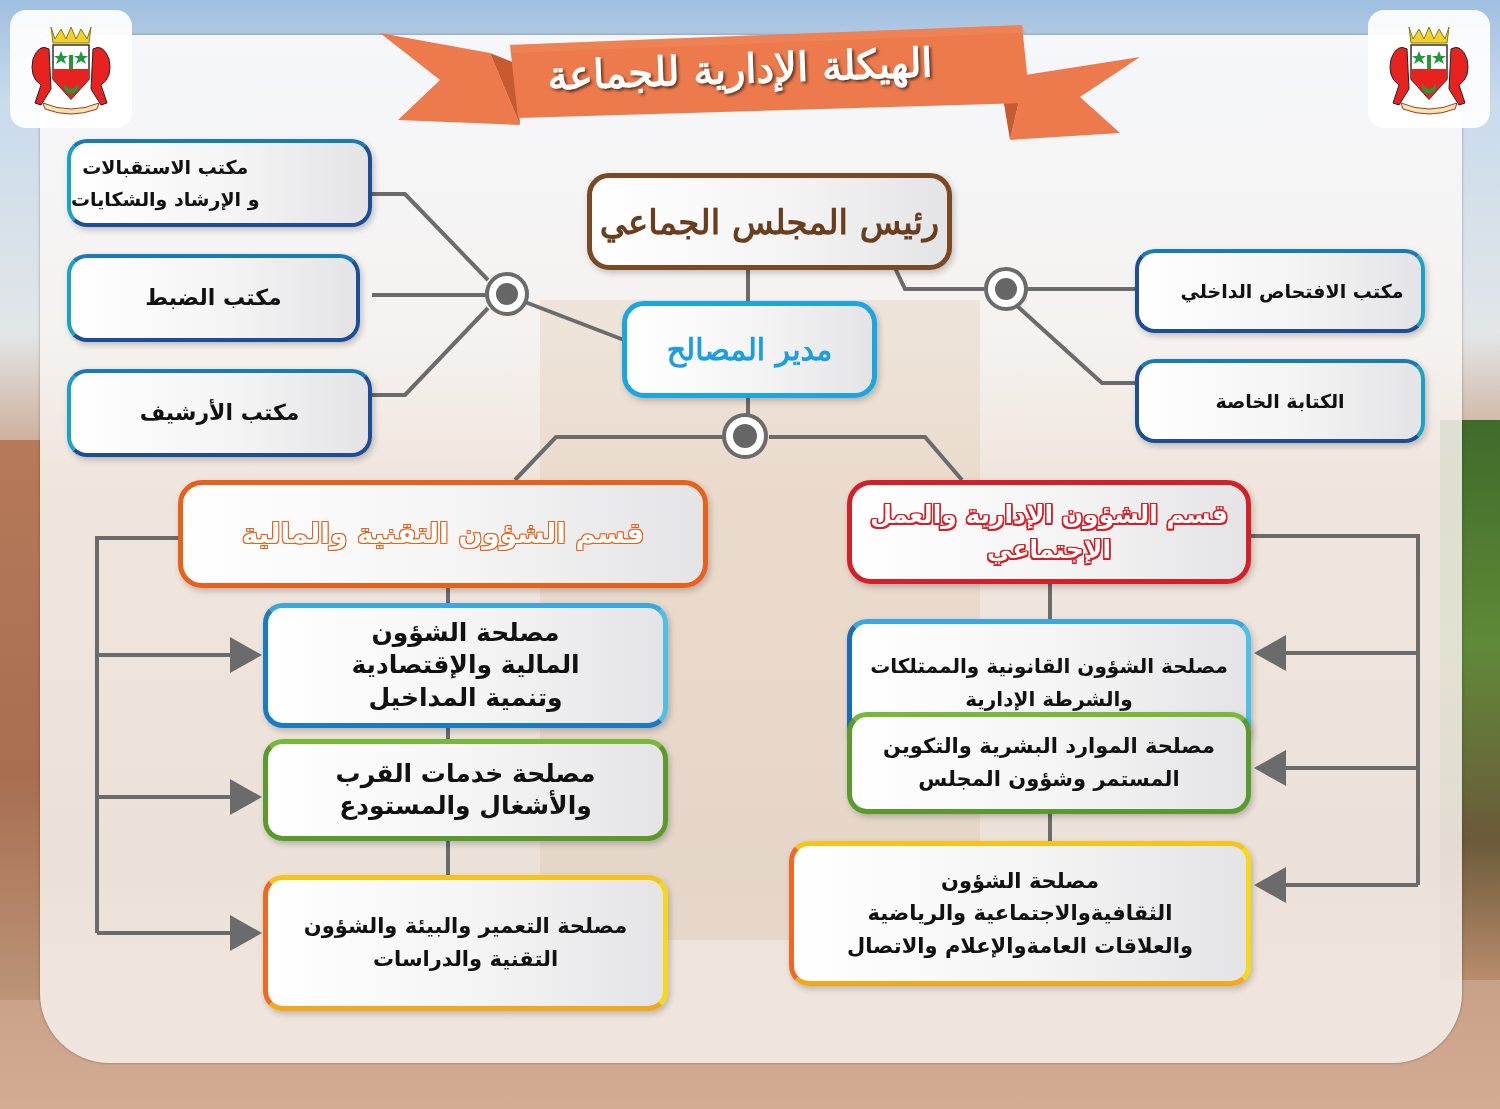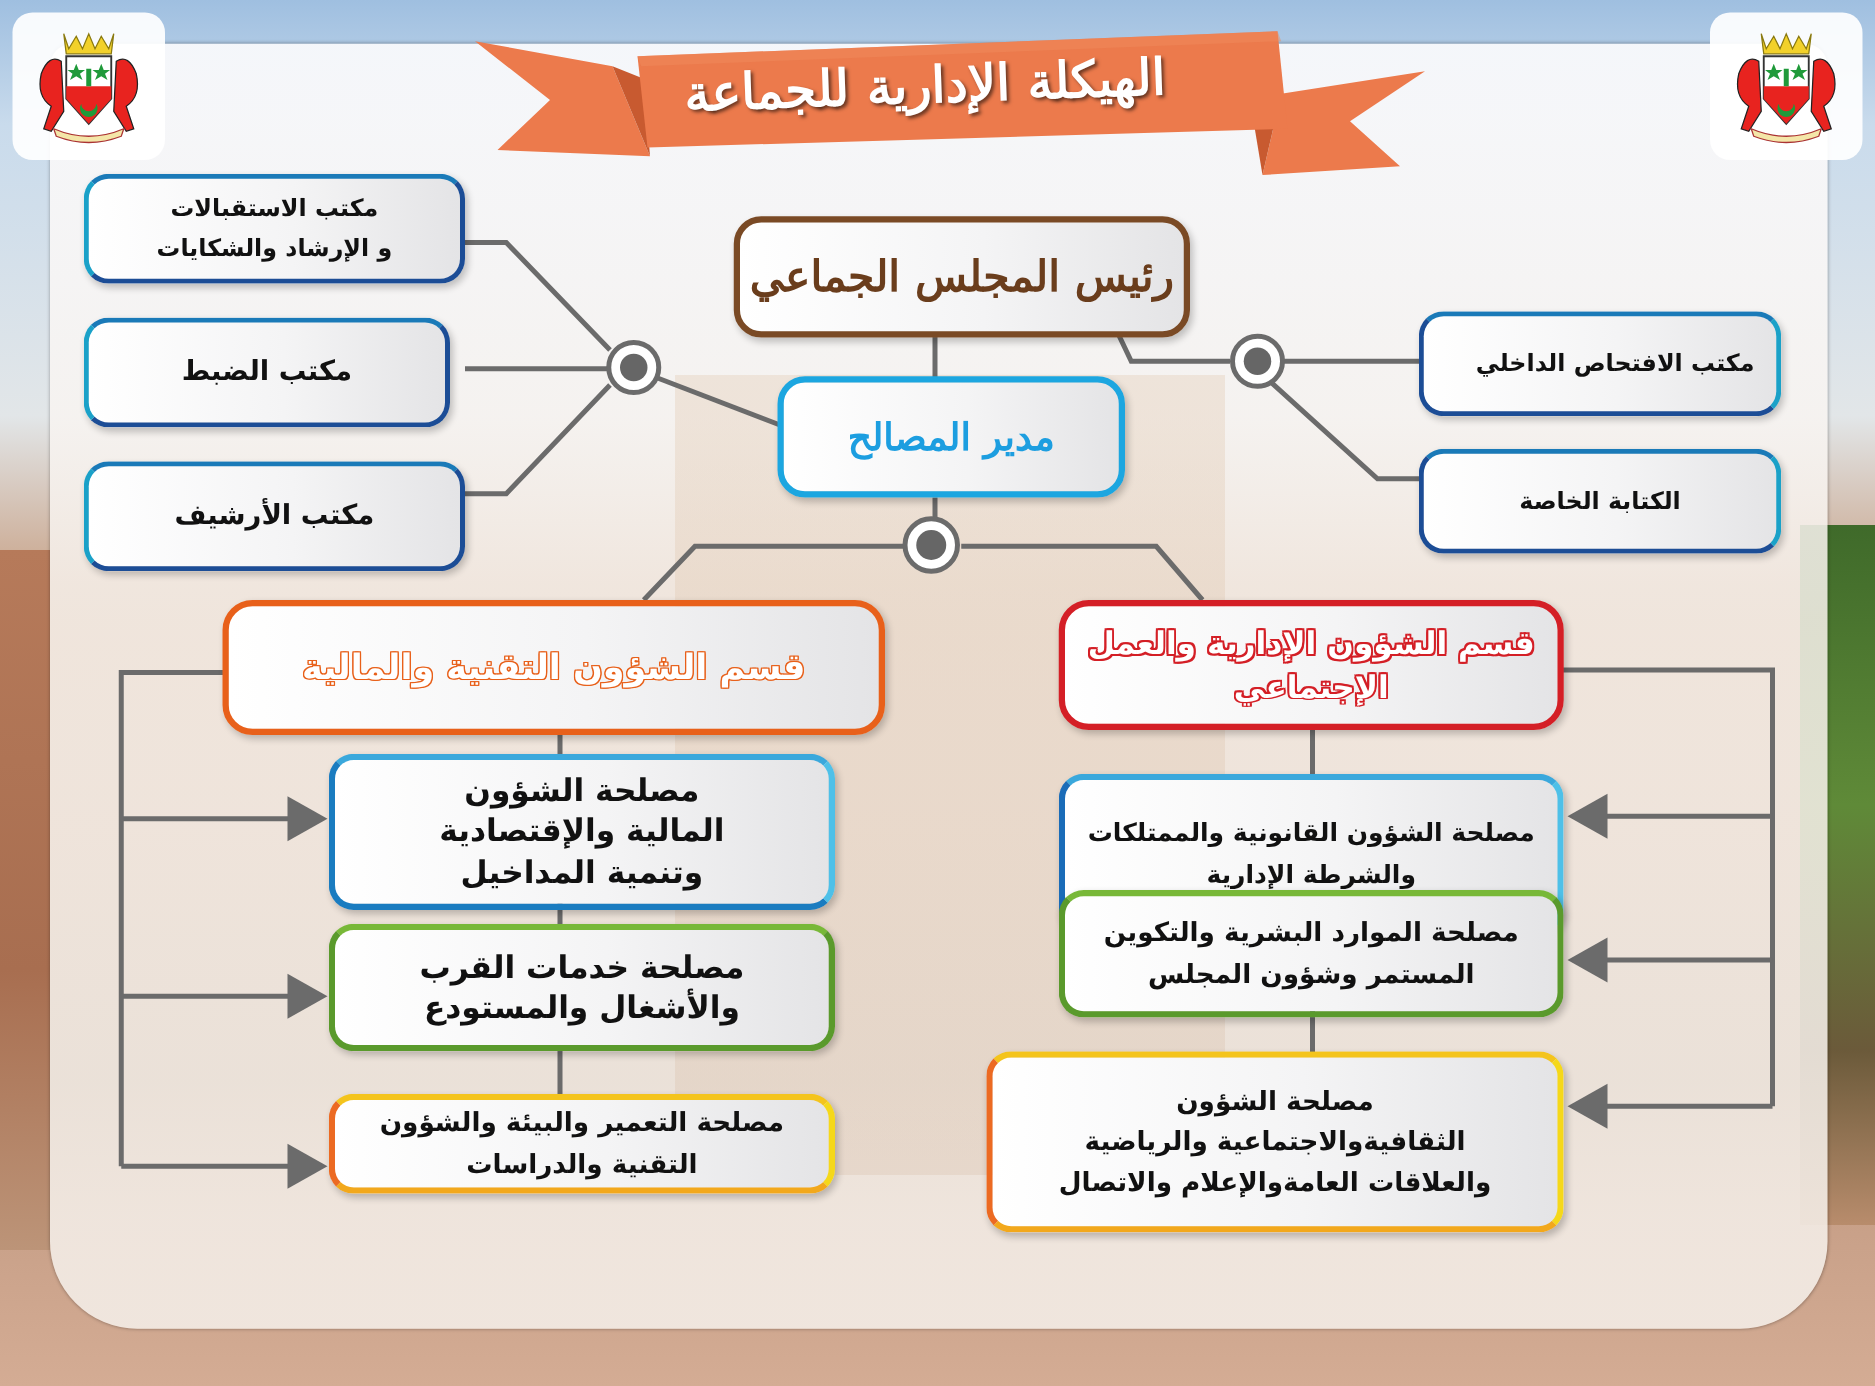--- a/index.html
+++ b/index.html
@@ -190,35 +190,35 @@
   <g>
     <circle cx="507" cy="294" r="20" fill="#ffffff" stroke="#6b6b6b" stroke-width="4"></circle>
     <circle cx="507" cy="294" r="11" fill="#666"></circle>
     <circle cx="1006" cy="289" r="20" fill="#ffffff" stroke="#6b6b6b" stroke-width="4"></circle>
     <circle cx="1006" cy="289" r="11" fill="#666"></circle>
     <circle cx="745" cy="436" r="21" fill="#ffffff" stroke="#6b6b6b" stroke-width="4"></circle>
     <circle cx="745" cy="436" r="12" fill="#666"></circle>
   </g>
 </svg>
 
-<div class="box b-office" style="left:67px; top:139px; width:305px; height:88px;">
+<div class="box b-office" style="left:67px; top:139px; width:305px; height:88px;justify-content:flex-end;">
   <span>مكتب الاستقبالات
 و الإرشاد والشكايات</span>
 </div>
 <div class="box b-office" style="left:67px; top:254px; width:293px; height:88px; font-size:22px;">
   <span>مكتب الضبط</span>
 </div>
 <div class="box b-office" style="left:67px; top:369px; width:305px; height:88px; font-size:22px;">
   <span>مكتب الأرشيف</span>
 </div>
 
 <div class="box b-president" style="left:567px; top:173px; width:365px; height:97px;">
   <span>رئيس المجلس الجماعي</span>
 </div>
-<div class="box b-director" style="left:622px; top:301px; width:278px; height:97px;">
+<div class="box b-director" style="left:622px; top:301px; width:255px; height:97px;">
   <span>مدير المصالح</span>
 </div>
 
 <div class="box b-office-r" style="left:1135px; top:249px; width:290px; height:84px;padding-left:24px;">
   <span>مكتب الافتحاص الداخلي</span>
 </div>
 <div class="box b-office-r" style="left:1135px; top:359px; width:290px; height:84px;">
   <span>الكتابة الخاصة</span>
 </div>
 
@@ -232,21 +232,21 @@
 
 <div class="box b-blue svc-l" style="left:263px; top:603px; width:405px; height:125px;">
   <span>مصلحة الشؤون
 المالية والإقتصادية
 وتنمية المداخيل</span>
 </div>
 <div class="box b-green svc-l" style="left:263px; top:739px; width:405px; height:102px;">
   <span>مصلحة خدمات القرب
 والأشغال والمستودع</span>
 </div>
-<div class="box b-yellow svc-r2" style="left:263px; top:875px; width:405px; height:80px;">
+<div class="box b-yellow svc-r2" style="left:263px; top:875px; width:405px; height:136px;">
   <span>مصلحة التعمير والبيئة والشؤون
 التقنية والدراسات</span>
 </div>
 
 <div class="box b-blue-r svc-r" style="left:847px; top:597px; width:404px; height:128px;margin-top:22px;">
   <span>مصلحة الشؤون القانونية والممتلكات
 والشرطة الإدارية</span>
 </div>
 <div class="box b-green svc-r2" style="left:847px; top:712px; width:404px; height:102px;">
   <span>مصلحة الموارد البشرية والتكوين

